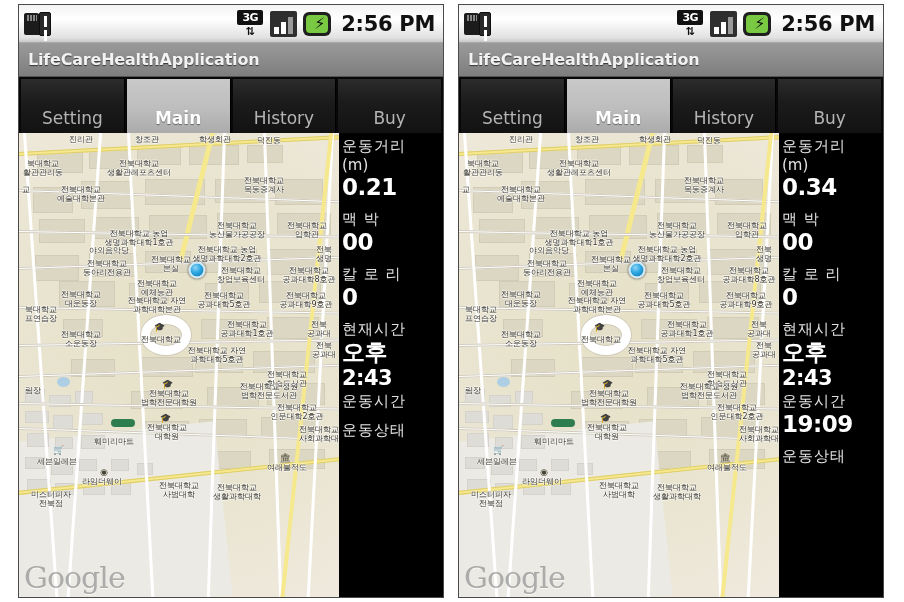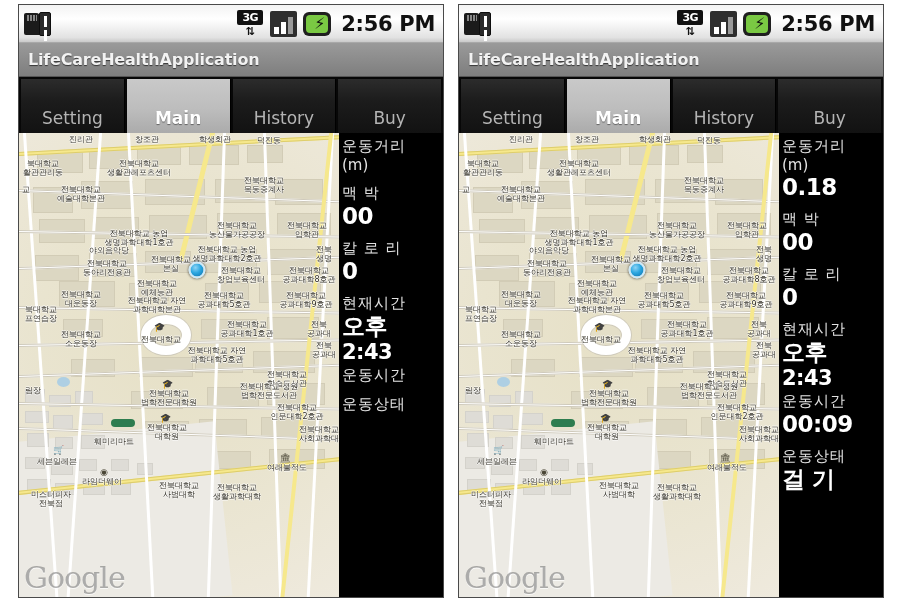--- a/index.html
+++ b/index.html
@@ -509,20 +509,21 @@
             <div class="poi" style="left: 85px; top: 335px;">◉</div>
           </div>
         <div class="mypos" style="left:178px; top:137px;"></div>
         <div class="gwatermark">Google</div>
       </div>
 
       <div class="readout">
         <div class="metric">
           <div class="k">운동거리</div>
           <div class="unit">(m)</div>
+          <div class="v">0.21</div>
         </div>
         <div class="metric sp">
           <div class="k">맥 박</div>
           <div class="v">00</div>
         </div>
         <div class="metric sp">
           <div class="k">칼 로 리</div>
           <div class="v">0</div>
         </div>
         <div class="metric sp">
@@ -756,40 +757,39 @@
             <div class="poi" style="left: 85px; top: 335px;">◉</div>
           </div>
         <div class="mypos" style="left:178px; top:137px;"></div>
         <div class="gwatermark">Google</div>
       </div>
 
       <div class="readout">
         <div class="metric">
           <div class="k">운동거리</div>
           <div class="unit">(m)</div>
-          <div class="v">0.18</div>
+          <div class="v">0.34</div>
         </div>
         <div class="metric sp">
           <div class="k">맥 박</div>
           <div class="v">00</div>
         </div>
         <div class="metric sp">
           <div class="k">칼 로 리</div>
           <div class="v">0</div>
         </div>
         <div class="metric sp">
           <div class="k">현재시간</div>
           <div class="v">오후</div>
           <div class="v sm">2:43</div>
         </div>
         <div class="metric">
           <div class="k">운동시간</div>
-          <div class="v">00:09</div>
+          <div class="v">19:09</div>
         </div>
         <div class="metric sp">
           <div class="k">운동상태</div>
-          <div class="v">걸  기</div>
         </div>
       </div>
     </div>
   </div>
 
 </div>
 
 </body></html>

